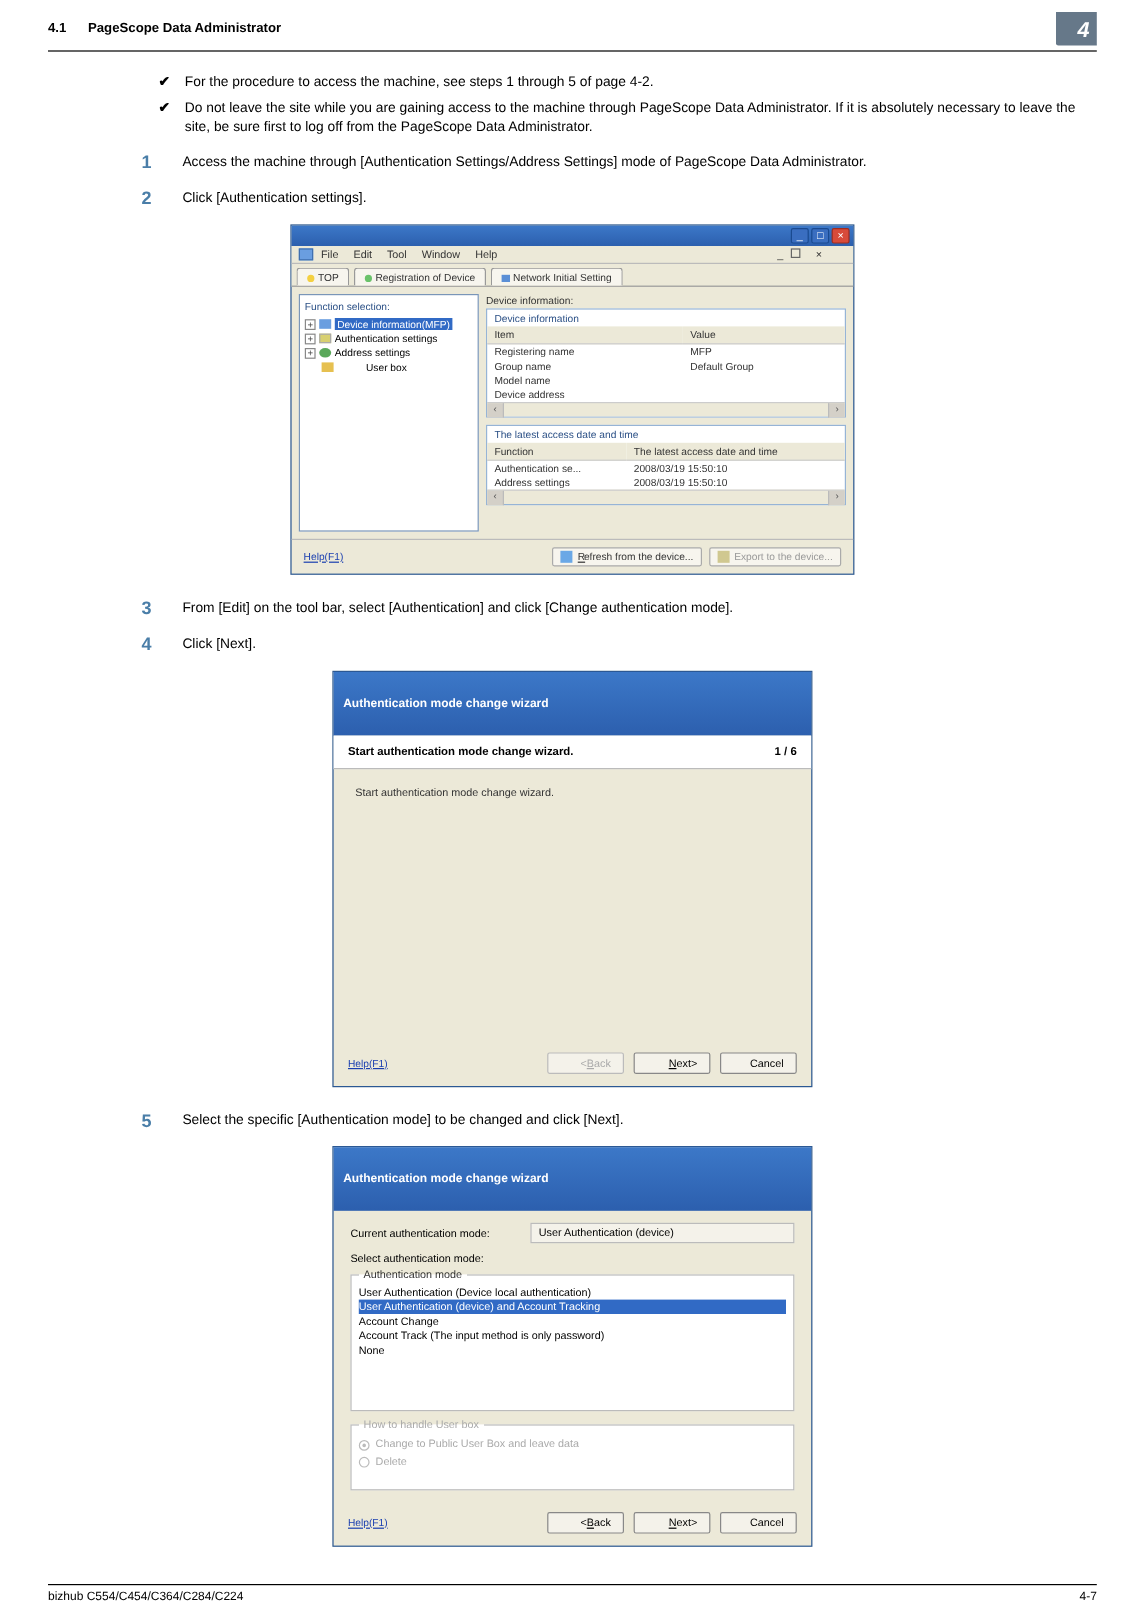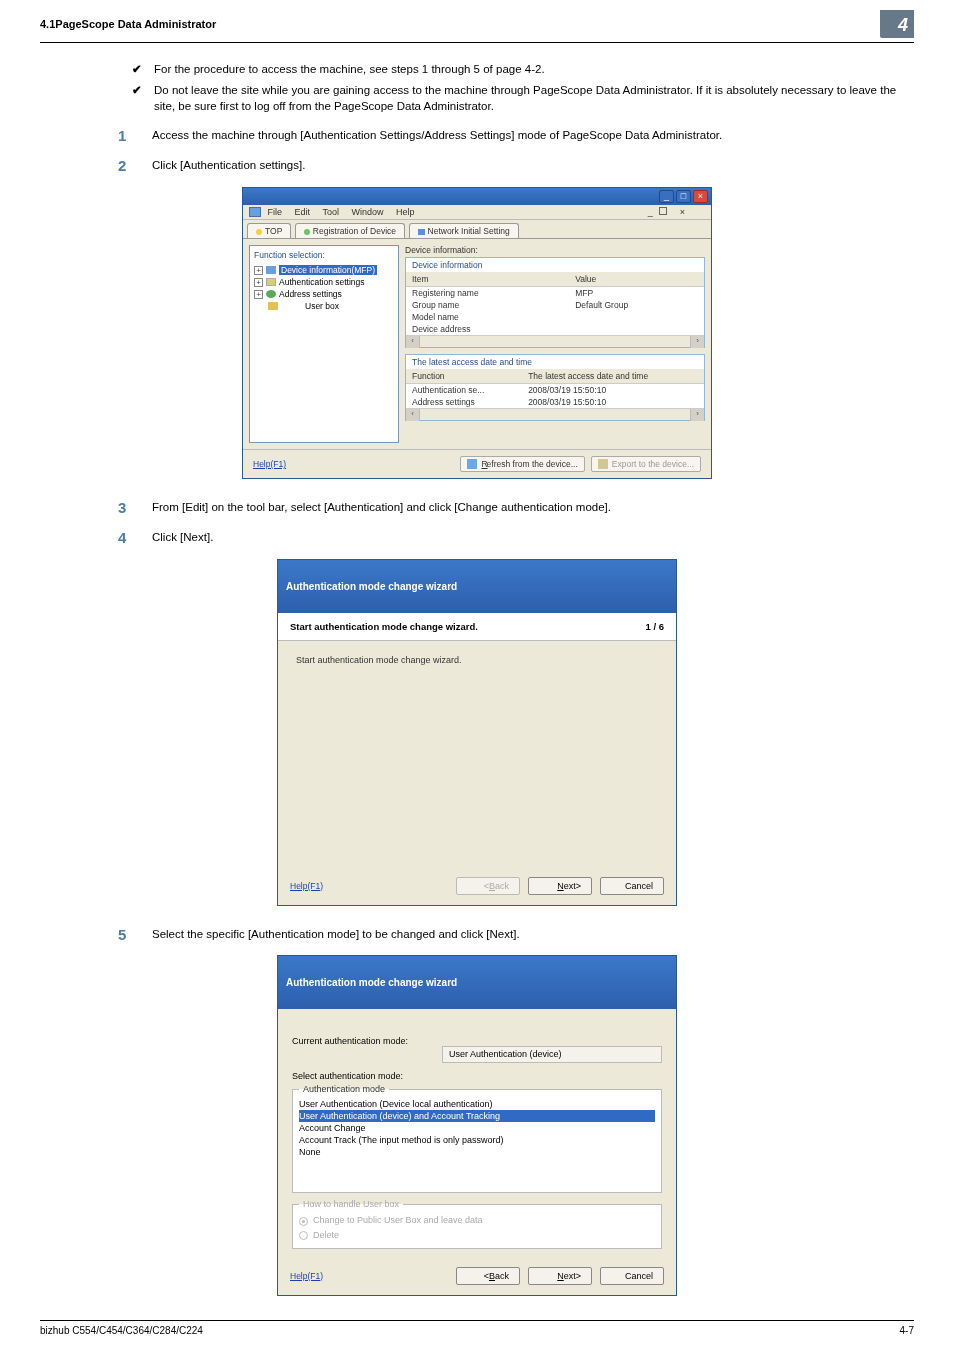--- a/index.html
+++ b/index.html
@@ -10,21 +10,21 @@
     height: 1350px;
     position: relative;
     color: #000;
   }
   .page-header {
     display: flex;
     align-items: center;
     padding: 10px 40px 4px 40px;
     font-size: 11px;
   }
-  .page-header .sec-num { font-weight: bold; }
+  .page-header .sec-num { font-weight: bold; margin-right: 18px; }
   .page-header .sec-title { font-weight: bold; flex: 1; }
   .chapter-box {
     width: 34px; height: 28px;
     background: #667889;
     color: #fff;
     font-size: 18px;
     font-weight: bold;
     font-style: italic;
     display: flex;
     align-items: flex-end;
@@ -153,22 +153,22 @@
   .wiz-foot { padding: 6px 12px 10px 12px; display:flex; align-items:center; }
   .wiz-foot .hlink { color: #1a3fb0; text-decoration: underline; font-size:8.5px; }
   .wiz-foot .spacer { flex:1; }
   .wzbtn { display:inline-block; min-width:64px; text-align:right; padding:3px 10px; font-size:9px; border:1px solid #888; background:#f4f2ea; border-radius:2px; margin-left:8px; }
   .wzbtn.disabled { color:#aaa; border-color:#bbb; }
 
   
   .wiz3-body { padding: 10px 14px 6px 14px; font-size: 9px; }
   .inline-field { display:flex; align-items:center; margin-bottom: 8px; }
   .inline-field label { width: 150px; font-size:9px; }
-  .inline-field .ro { flex:1; border:1px solid #bbb; background:#f4f2ea; padding:2px 6px; font-size:9px; height:17px;margin-top:27px; }
-  .fs { border:1px solid #bbb; padding: 4px 6px 6px 6px; margin-bottom:6px; background:#fff; }
+  .inline-field .ro { flex:1; border:1px solid #bbb; background:#f4f2ea; padding:2px 6px; font-size:9px; height:17px; }
+  .fs { border:1px solid #bbb; padding: 4px 6px 16px 6px; margin-bottom:6px; background:#fff; }
   .fs legend { font-size:9px; padding:0 4px; color:#333;}
   .fs .opt { font-size:9px; padding:1px 0; }
   .fs .opt.sel { background:#316ac5; color:#fff; }
   .fs.disabled legend, .fs.disabled span, .fs.disabled label { color:#aaa; }
   .radio-dis { display:inline-block; width:9px; height:9px; border:1px solid #bbb; border-radius:50%; margin-right:5px; vertical-align:middle; position:relative;}
   .radio-dis.sel::after{ content:""; position:absolute; left:2px; top:2px; width:3px; height:3px; background:#bbb; border-radius:50%;}
 
   
   .page-footer {
     position: absolute;

